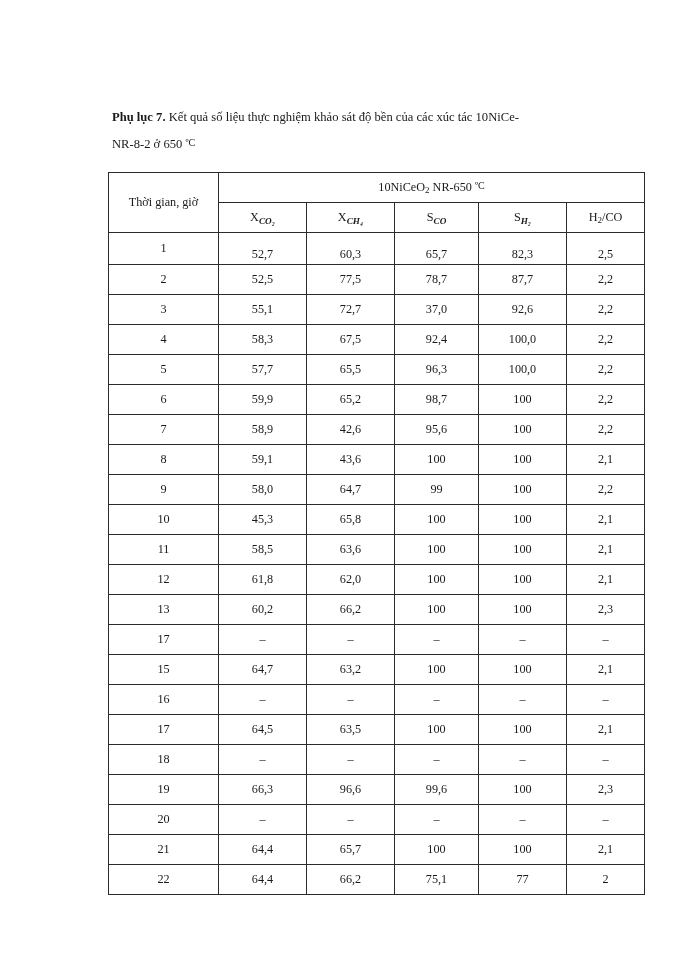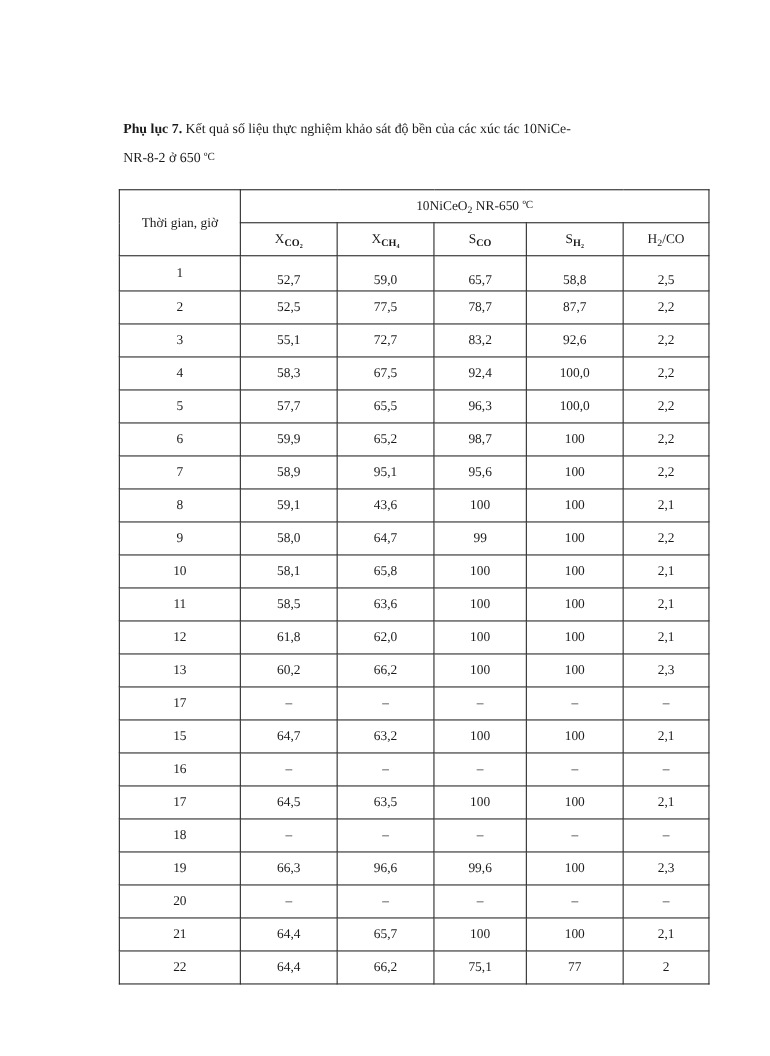--- a/index.html
+++ b/index.html
@@ -89,20 +89,21 @@
   }
   th.sym {
     height: 33px;
     font-size: 13.4px;
     font-weight: bold;
   }
   th.sym sub {
     font-size: 9.2px;
     font-weight: bold;
     vertical-align: -0.3em;
+    font-style: italic;
   }
   th.plain {
     height: 33px;
     font-size: 12.4px;
     font-weight: normal;
   }
   th.plain sub {
     font-size: 9px;
     vertical-align: -0.25em;
   }
@@ -167,38 +168,38 @@
           <th class="sym"><span>X</span><sub>CH₄</sub></th>
           <th class="sym"><span>S</span><sub>CO</sub></th>
           <th class="sym"><span>S</span><sub>H₂</sub></th>
           <th class="plain"><span>H</span><sub>2</sub><span>/CO</span></th>
         </tr>
       </thead>
       <tbody id="table-body">
           <tr class="first-row">
             <td class="num idx">1</td>
             <td class="num">52,7</td>
-            <td class="num">59,0</td>
+            <td class="num">60,3</td>
             <td class="num">65,7</td>
-            <td class="num">58,8</td>
+            <td class="num">82,3</td>
             <td class="num">2,5</td>
           </tr>
           <tr>
             <td class="num idx">2</td>
             <td class="num">52,5</td>
             <td class="num">77,5</td>
             <td class="num">78,7</td>
             <td class="num">87,7</td>
             <td class="num">2,2</td>
           </tr>
           <tr>
             <td class="num idx">3</td>
             <td class="num">55,1</td>
             <td class="num">72,7</td>
-            <td class="num">83,2</td>
+            <td class="num">37,0</td>
             <td class="num">92,6</td>
             <td class="num">2,2</td>
           </tr>
           <tr>
             <td class="num idx">4</td>
             <td class="num">58,3</td>
             <td class="num">67,5</td>
             <td class="num">92,4</td>
             <td class="num">100,0</td>
             <td class="num">2,2</td>
@@ -215,21 +216,21 @@
             <td class="num idx">6</td>
             <td class="num">59,9</td>
             <td class="num">65,2</td>
             <td class="num">98,7</td>
             <td class="num">100</td>
             <td class="num">2,2</td>
           </tr>
           <tr>
             <td class="num idx">7</td>
             <td class="num">58,9</td>
-            <td class="num">95,1</td>
+            <td class="num">42,6</td>
             <td class="num">95,6</td>
             <td class="num">100</td>
             <td class="num">2,2</td>
           </tr>
           <tr>
             <td class="num idx">8</td>
             <td class="num">59,1</td>
             <td class="num">43,6</td>
             <td class="num">100</td>
             <td class="num">100</td>
@@ -238,21 +239,21 @@
           <tr>
             <td class="num idx">9</td>
             <td class="num">58,0</td>
             <td class="num">64,7</td>
             <td class="num">99</td>
             <td class="num">100</td>
             <td class="num">2,2</td>
           </tr>
           <tr>
             <td class="num idx">10</td>
-            <td class="num">58,1</td>
+            <td class="num">45,3</td>
             <td class="num">65,8</td>
             <td class="num">100</td>
             <td class="num">100</td>
             <td class="num">2,1</td>
           </tr>
           <tr>
             <td class="num idx">11</td>
             <td class="num">58,5</td>
             <td class="num">63,6</td>
             <td class="num">100</td>

